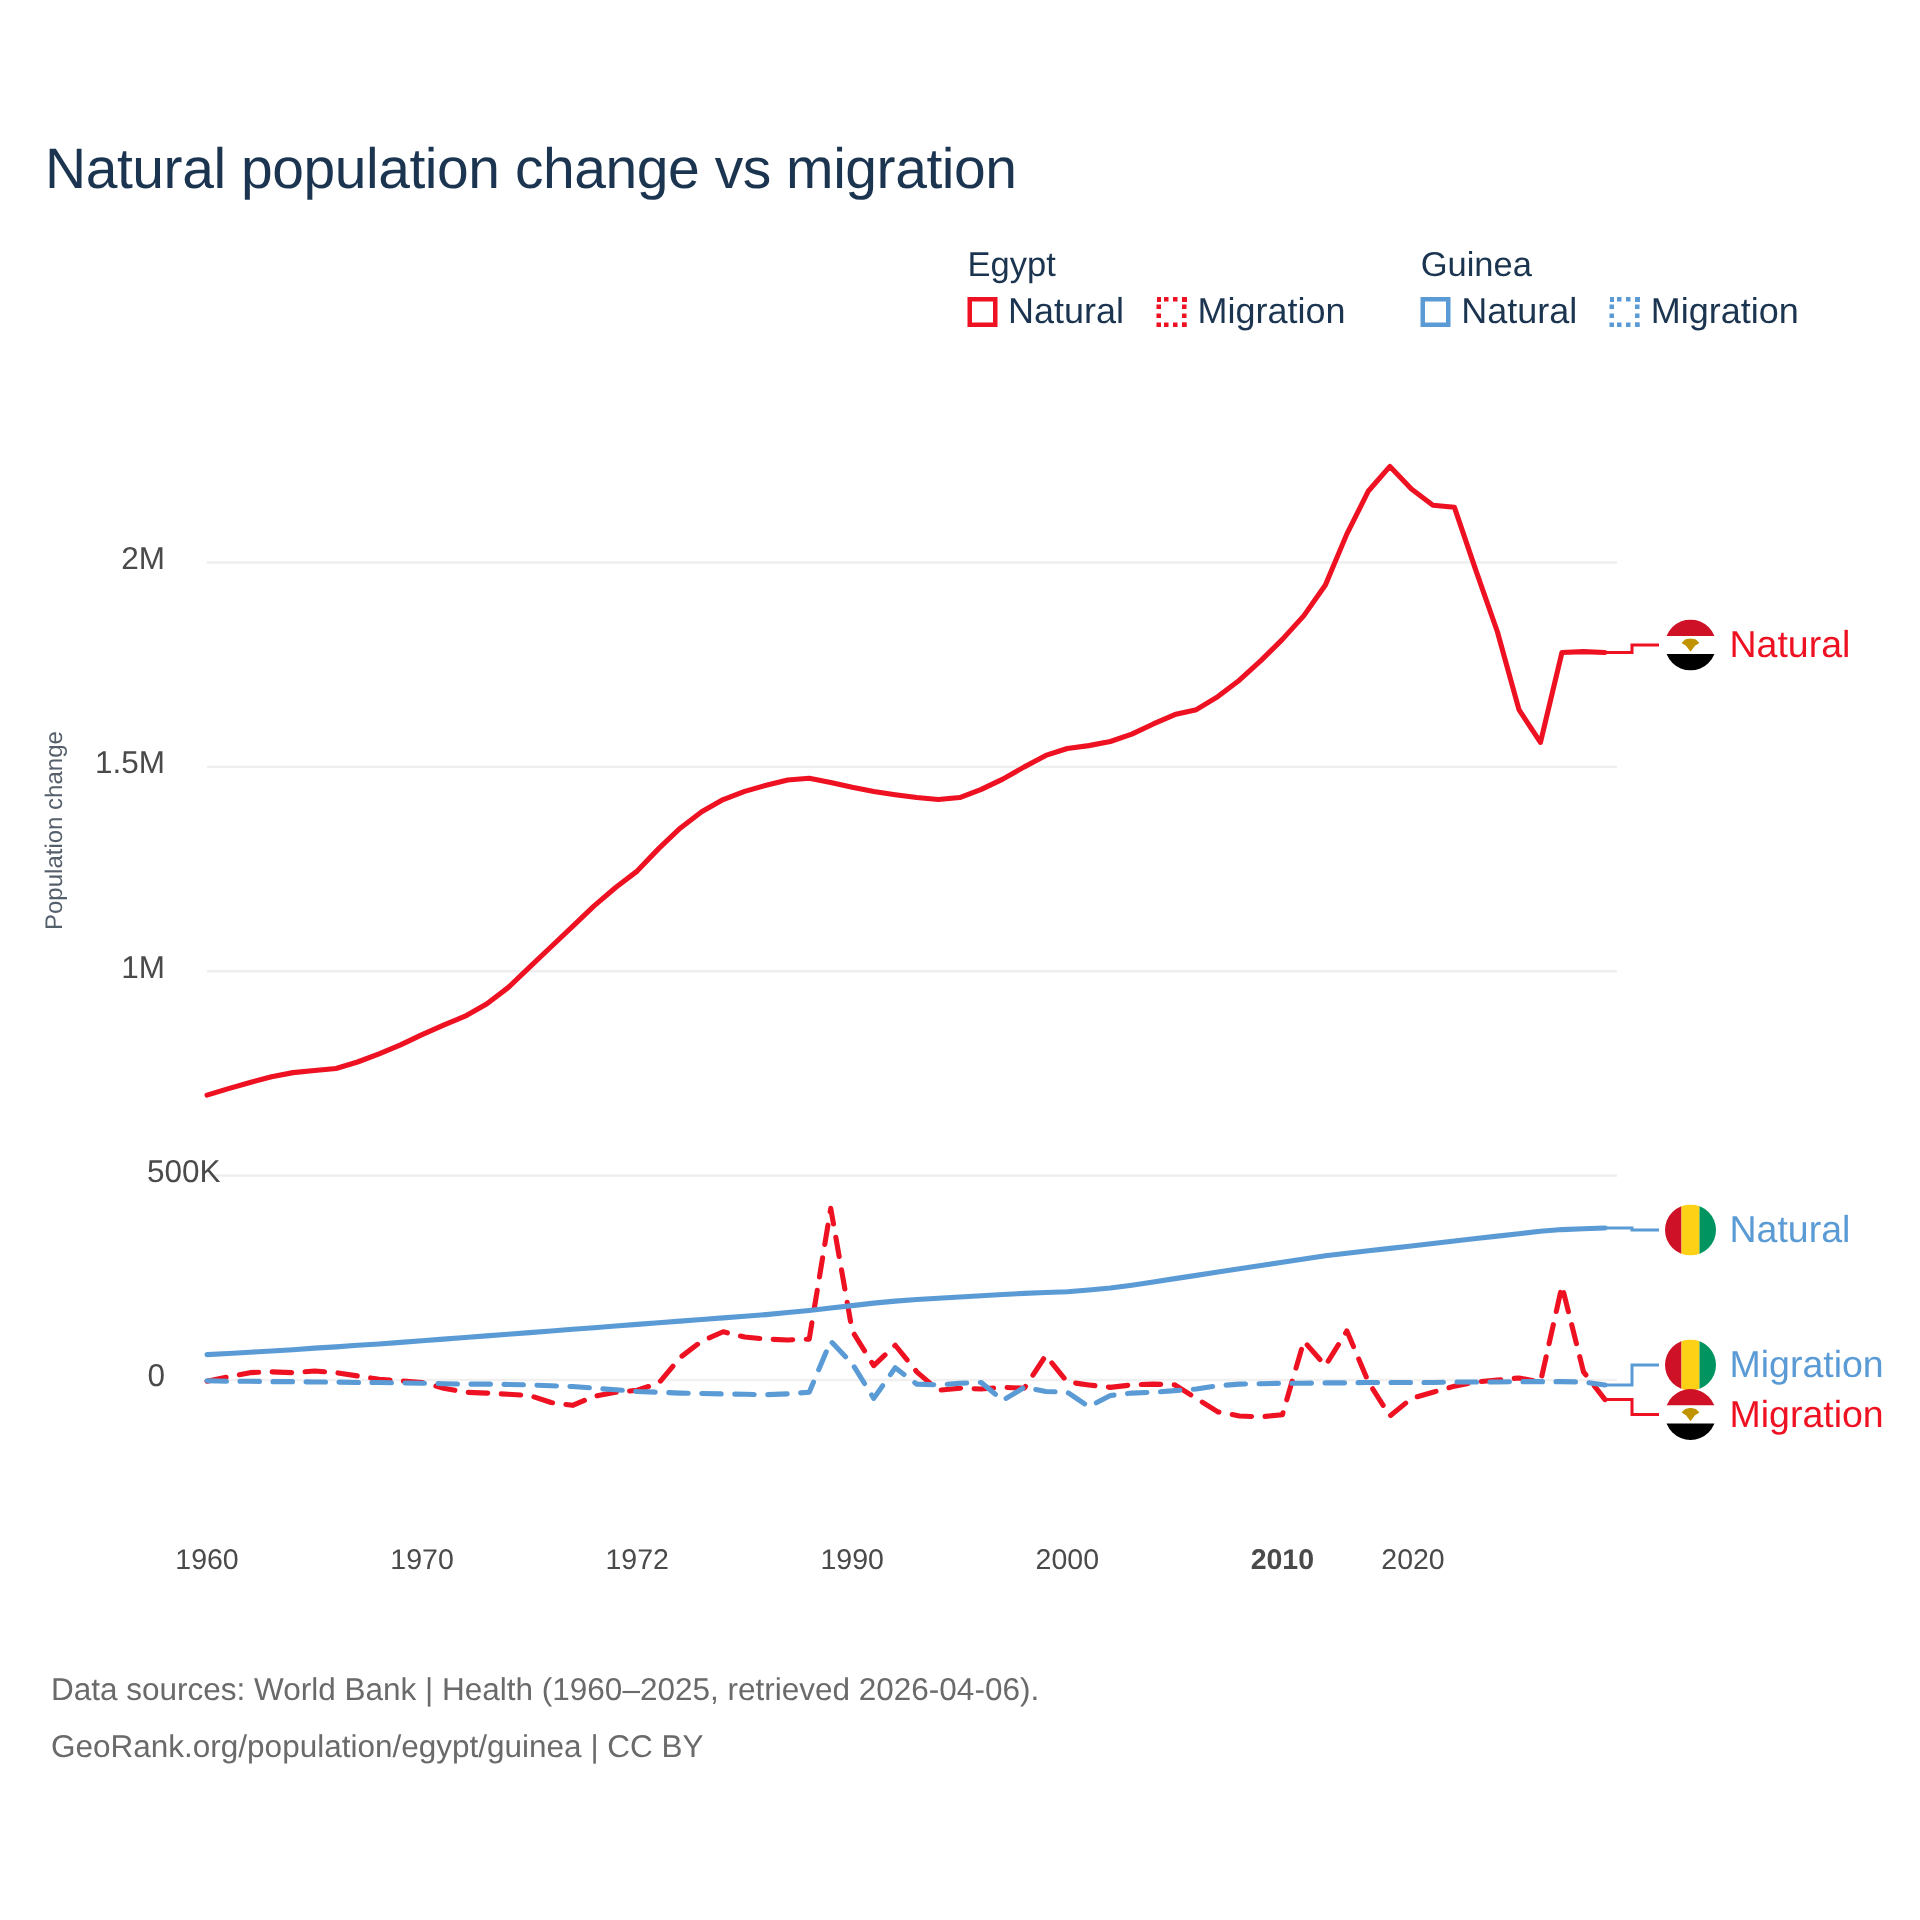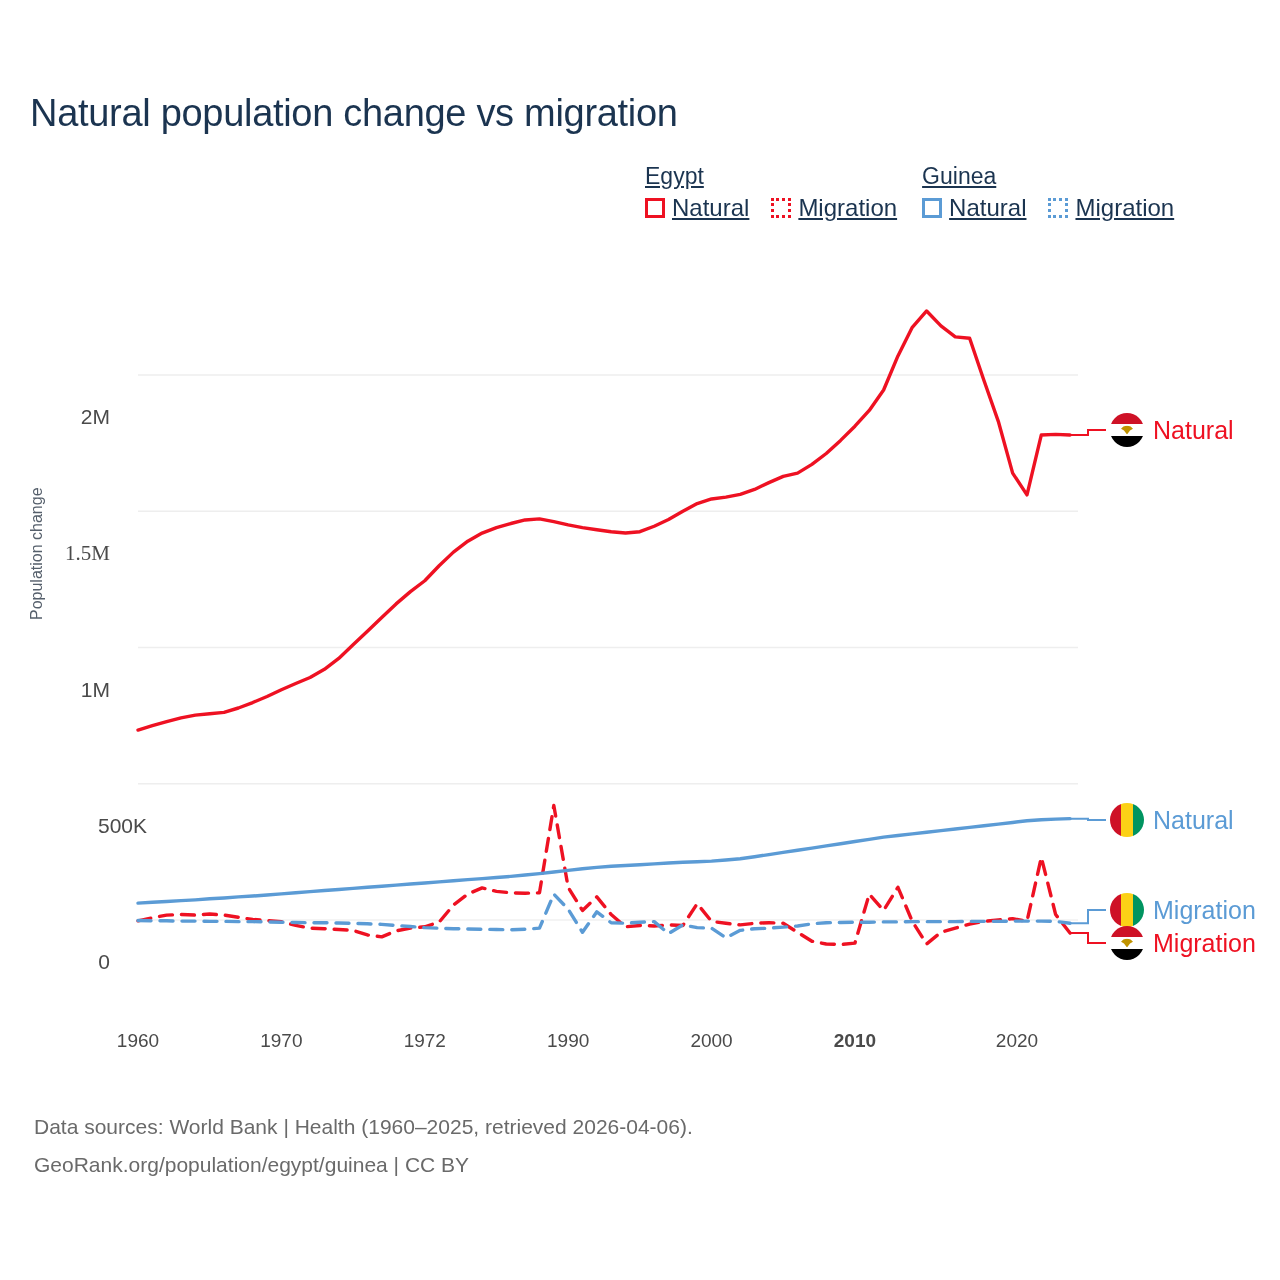--- a/index.html
+++ b/index.html
@@ -13,21 +13,21 @@
   }
   #page{position:relative;width:1280px;height:1280px;}
 
   .title{
     position:absolute;left:30px;top:92px;
     font-size:38px;font-weight:normal;letter-spacing:-0.3px;
     color:#1b3450;white-space:nowrap;
   }
 
   
-  .legend{position:absolute;left:645px;top:162px;display:flex;gap:25px;text-decoration:underline;}
+  .legend{position:absolute;left:645px;top:162px;display:flex;gap:50px;}
   .legend-group{display:flex;flex-direction:column;gap:4px;}
   .legend-country{font-size:23px;color:#1b3450;line-height:28px;}
   .legend-items{display:flex;gap:22px;align-items:center;}
   .legend-item{display:flex;align-items:center;gap:7px;}
   .swatch{width:20px;height:20px;background:#fff;box-sizing:border-box;}
   .sw-solid-red{border:3px solid #ee1122;}
   .sw-dot-red{border:3px dotted #ee1122;}
   .sw-solid-blue{border:3px solid #5b9bd5;}
   .sw-dot-blue{border:3px dotted #5b9bd5;}
   .legend-label{font-size:24px;color:#1b3450;}
@@ -35,21 +35,21 @@
   
   .plot-wrap{position:absolute;left:0;top:0;width:1280px;height:1280px;}
   svg.chart{position:absolute;left:0;top:0;}
 
   .axis-title{
     position:absolute;left:28px;top:620px;
     transform:rotate(-90deg);transform-origin:left top;
     font-size:16px;color:#555f6b;white-space:nowrap;
   }
 
-  .ytick{position:absolute;font-size:21px;color:#4a4a4a;text-align:right;width:110px;margin-top:44px;}
+  .ytick{position:absolute;font-size:21px;color:#4a4a4a;text-align:right;width:110px;}
   .xtick{position:absolute;font-size:19px;color:#4a4a4a;text-align:center;width:110px;}
 
   
   .endlabel{position:absolute;display:flex;align-items:center;gap:9px;}
   .flag{width:34px;height:34px;border-radius:50%;overflow:hidden;position:relative;flex:none;}
   .flag-eg i{display:block;height:33.34%;width:100%;}
   .flag-eg .b1{background:#ce1126;}
   .flag-eg .b2{background:#ffffff;}
   .flag-eg .b3{background:#000000;}
   .flag-eg .eagle{
@@ -121,31 +121,31 @@
         <path d="M1070 933.08 L1088 933.08 L1088 943 L1106 943" fill="none" stroke="#ee1122" stroke-width="2"></path>
       </svg>
   </div>
 
   <div class="axis-title">Population change</div>
 
   <div id="yticks">
       <div class="ytick" style="left: 0px; top: 906px;">0</div>
       <div class="ytick" style="left: 4px; top: 769.75px; padding-left: 33px;">500K</div>
       <div class="ytick" style="left: 0px; top: 633.5px;">1M</div>
-      <div class="ytick" style="left: 0px; top: 497.25px; font-family: Liberation Serif, serif;">1.5M</div>
+      <div class="ytick" style="left: 0px; top: 497.25px;">1.5M</div>
       <div class="ytick" style="left: 0px; top: 361px;">2M</div>
     </div>
   <div id="xticks">
       <div class="xtick" style="left: 83px; top: 1030px;">1960</div>
       <div class="xtick" style="left: 226.385px; top: 1030px;">1970</div>
       <div class="xtick" style="left: 369.769px; top: 1030px;">1972</div>
       <div class="xtick" style="left: 513.154px; top: 1030px;">1990</div>
       <div class="xtick" style="left: 656.538px; top: 1030px;">2000</div>
       <div class="xtick" style="left: 799.923px; top: 1030px; font-weight: bold;">2010</div>
-      <div class="xtick" style="left: 962px; top: 1030px;">2020</div>
+      <div class="xtick" style="left: 887px; top: 1030px;">2020</div>
     </div>
 
   <div class="endlabel" style="left:1110px;top:413px;">
     <span class="flag flag-eg">
       <i class="b1"></i>
         <i class="b2"></i>
         <i class="b3"></i>
         <span class="eagle"></span>
     </span>
     <span class="end-text red-text">Natural</span>

